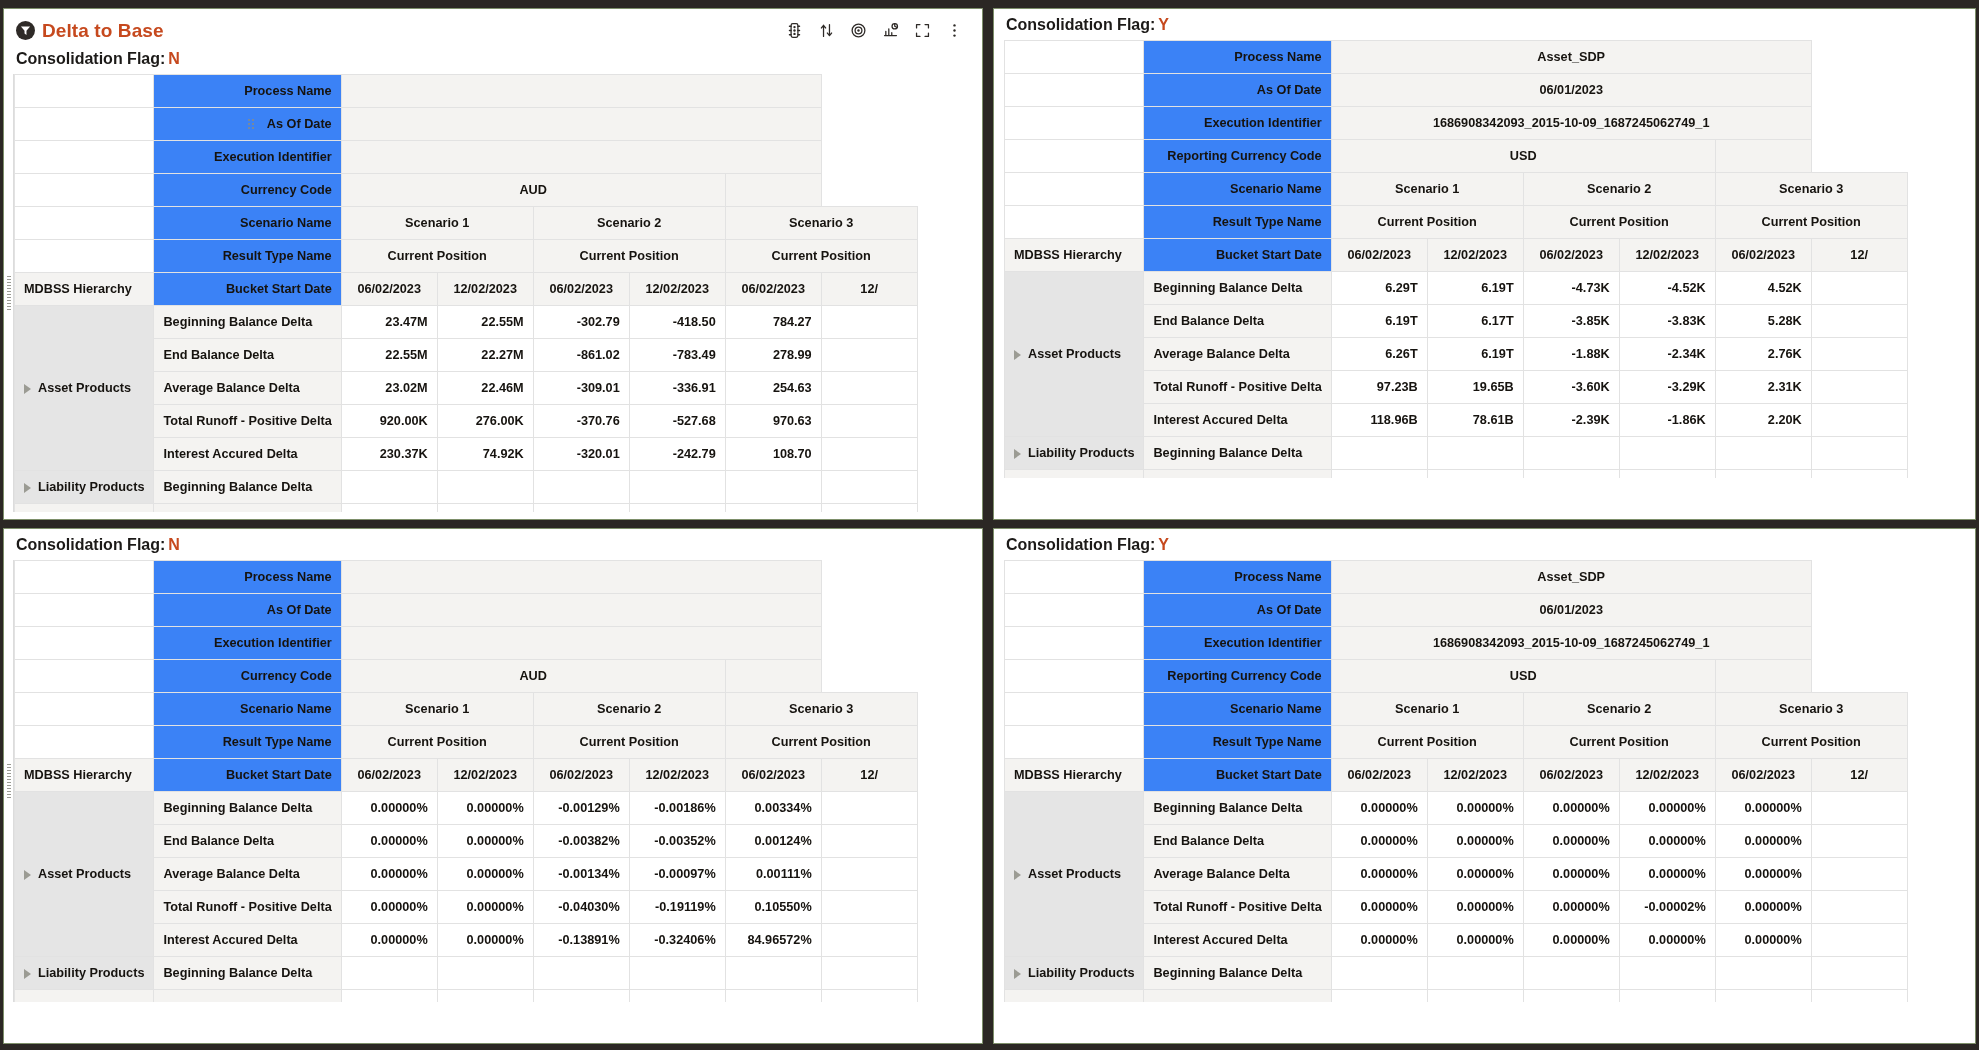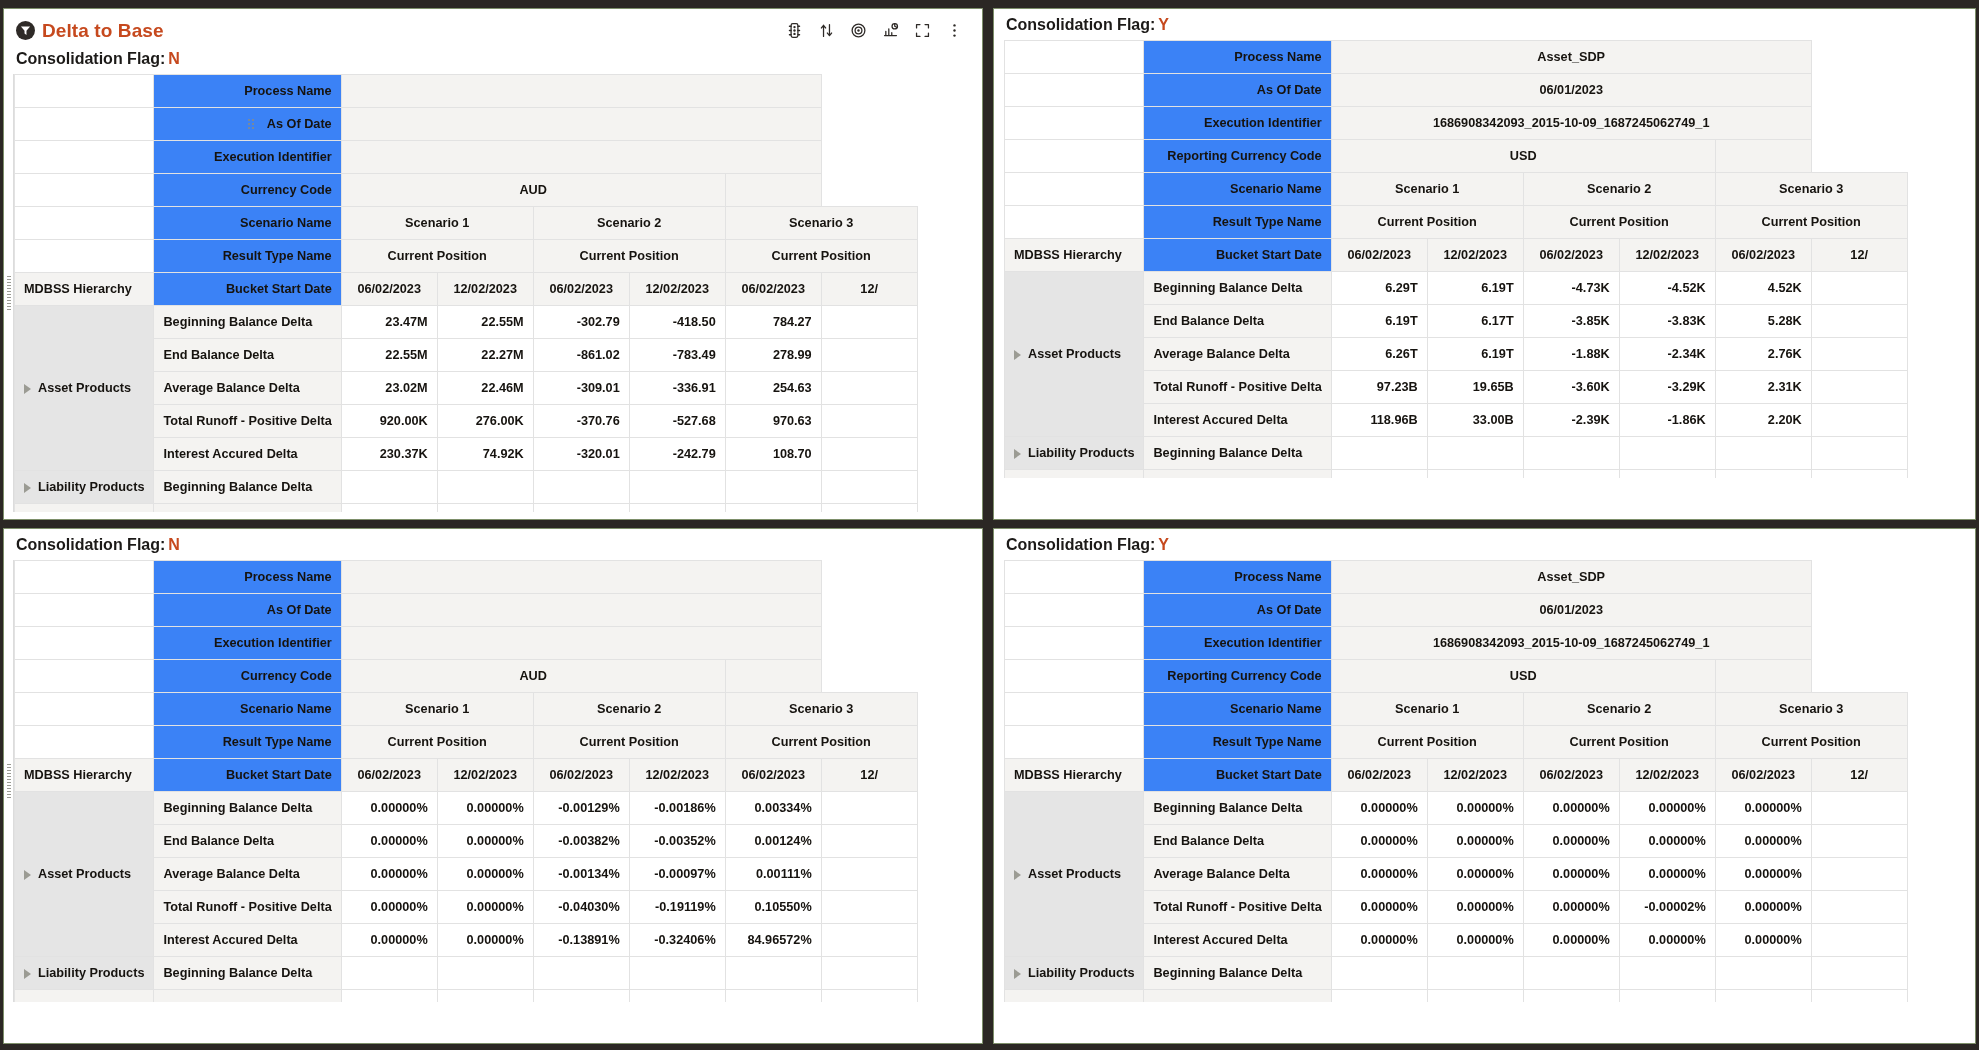--- a/index.html
+++ b/index.html
@@ -472,21 +472,21 @@
                 <td class="num">97.23B</td>
                 <td class="num">19.65B</td>
                 <td class="num">-3.60K</td>
                 <td class="num">-3.29K</td>
                 <td class="num">2.31K</td>
                 <td class="num"></td>
               </tr>
               <tr>
                 <td class="rowlbl">Interest Accured Delta</td>
                 <td class="num">118.96B</td>
-                <td class="num">33.00B</td>
+                <td class="num">78.61B</td>
                 <td class="num">-2.39K</td>
                 <td class="num">-1.86K</td>
                 <td class="num">2.20K</td>
                 <td class="num"></td>
               </tr>
               <tr>
                 <td class="grp-cell"><span class="caret"></span><span>Liability Products</span></td>
                 <td class="rowlbl">Beginning Balance Delta</td>
                 <td class="num blank"></td>
                 <td class="num blank"></td>

